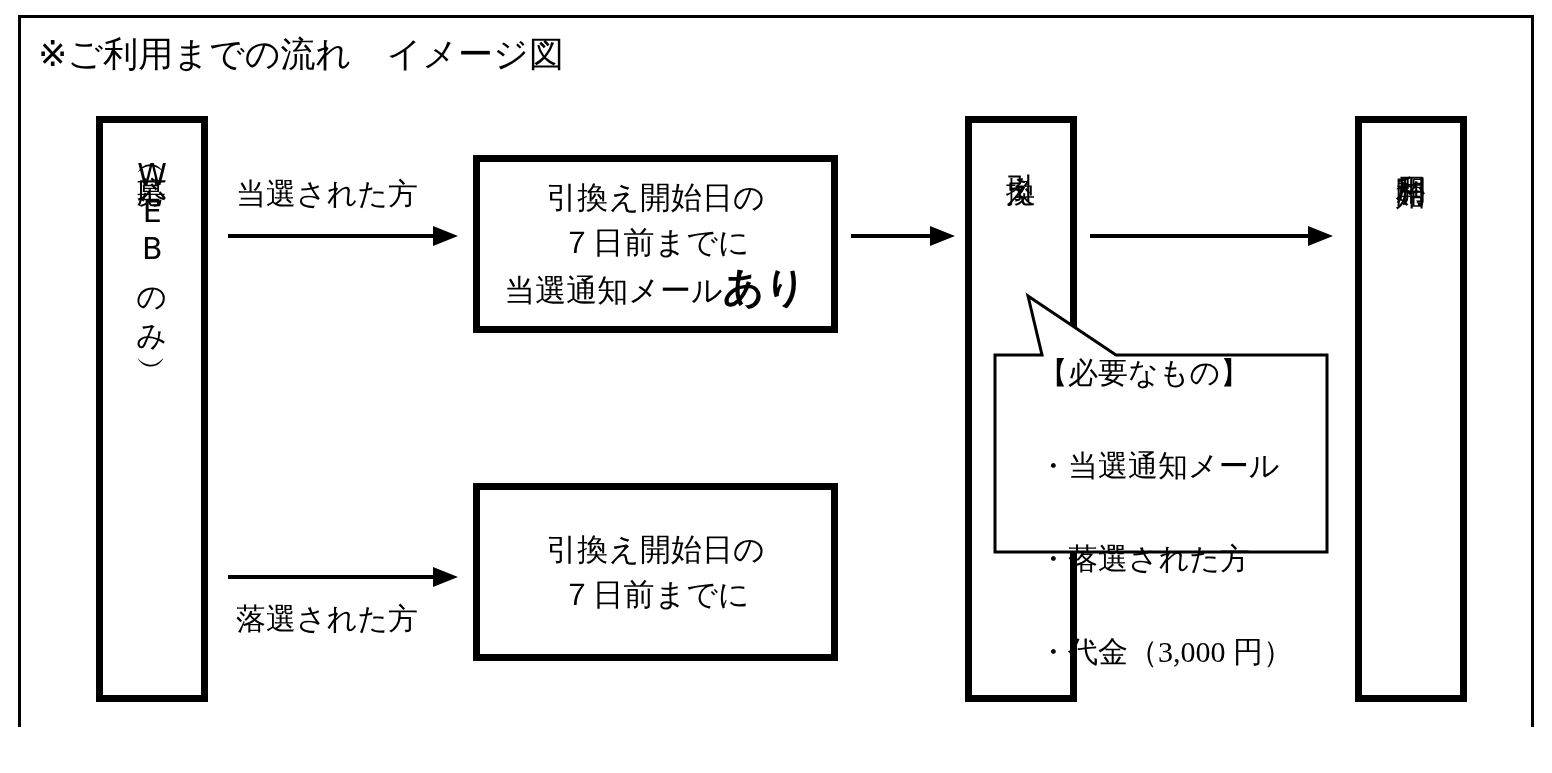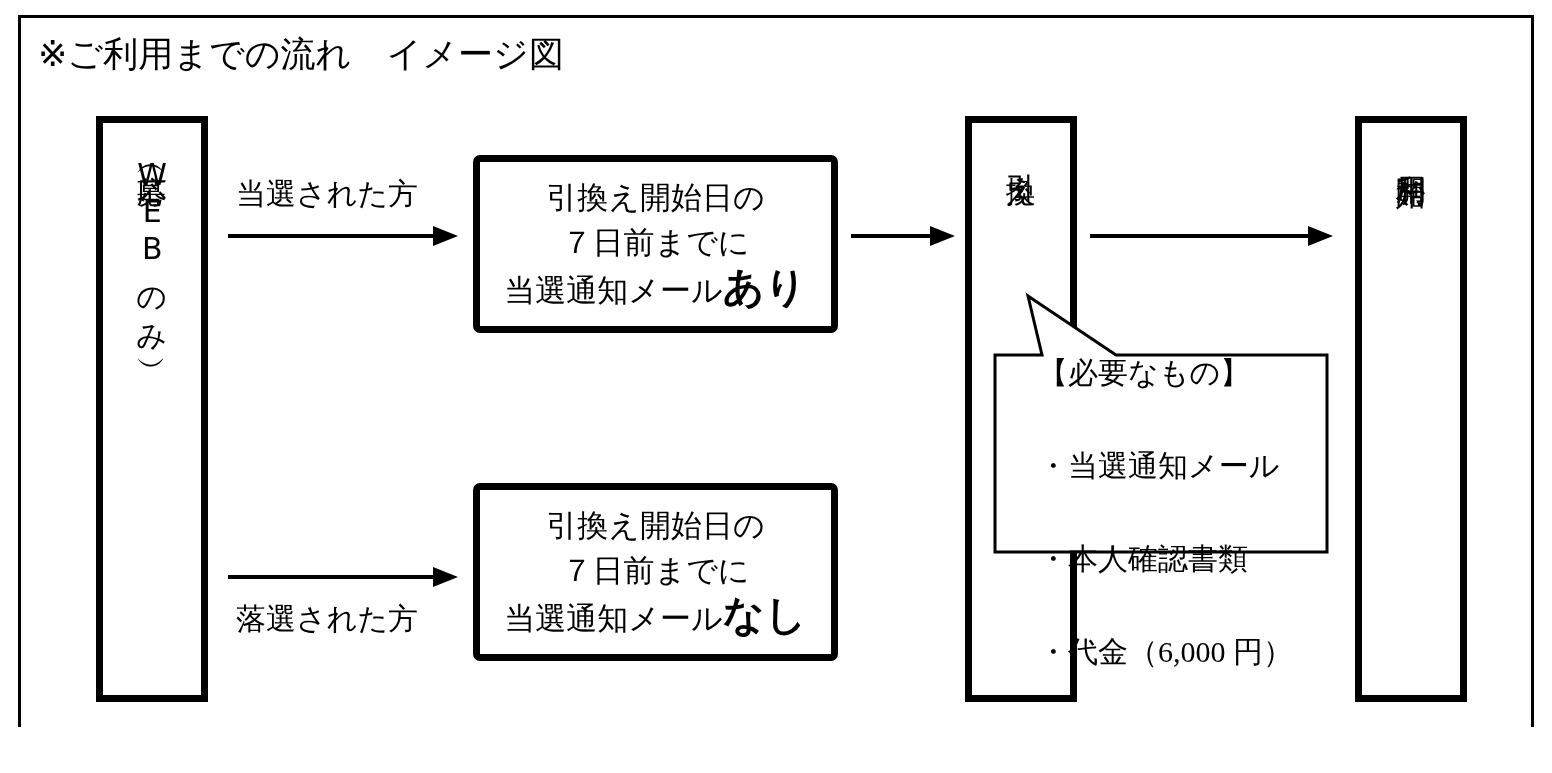--- a/index.html
+++ b/index.html
@@ -69,21 +69,20 @@
   #box-exchange     { left: 965px; top: 116px; width: 112px; height: 586px; }
   #box-start-use    { left: 1355px;top: 116px; width: 112px; height: 586px; }
 
   
   .msgbox {
     display: flex;
     flex-direction: column;
     justify-content: center;
     align-items: center;
     text-align: center;
-    border-radius: 7px;
   }
   .msgbox .line {
     font-size: 31px;
     line-height: 45px;
     white-space: pre;
     font-family: "Liberation Serif", "DejaVu Serif", serif;
   }
   .msgbox .line b {
     font-weight: 700;
     font-family: "DejaVu Sans", "Liberation Sans", sans-serif;
@@ -167,21 +166,20 @@
 
   <div class="box msgbox" id="box-win">
     <div class="line">引換え開始日の</div>
     <div class="line">７日前までに</div>
     <div class="line"><span>当選通知メール</span><b>あり</b></div>
   </div>
 
   <div class="box msgbox" id="box-lose">
     <div class="line">引換え開始日の</div>
     <div class="line">７日前までに</div>
-    <div class="line"><span>当選通知メール</span><b>なし</b></div>
   </div>
 
   <div class="arrow" id="arrow-win-to-exchange" style="left:851px; top:225px;">
     <svg width="104" height="22" viewBox="0 0 104 22">
       <line x1="0" y1="11" x2="79" y2="11" stroke="#000" stroke-width="4"></line>
       <polygon points="79,1 104,11 79,21" fill="#000"></polygon>
     </svg>
   </div>
 
   <div class="arrow" id="arrow-exchange-to-start" style="left:1090px; top:225px;">
@@ -202,21 +200,21 @@
                L 341 70
                L 341 267
                L 9 267
                L 9 70
                L 56 70
                Z" fill="#ffffff" stroke="#000000" stroke-width="3" stroke-linejoin="miter"></path>
     </svg>
     <div id="callout-text">
       <div class="ctitle">【必要なもの】</div>
       <div class="citem">・当選通知メール</div>
-      <div class="citem">・本人確認書類</div>
-      <div class="citem">・代金（6,000 円）</div>
+      <div class="citem">・落選された方</div>
+      <div class="citem">・代金（3,000 円）</div>
     </div>
   </div>
 
   <div class="box pillar" id="box-start-use">
     <span class="vtext">利用開始</span>
   </div>
 </div>
 
 </body></html>

